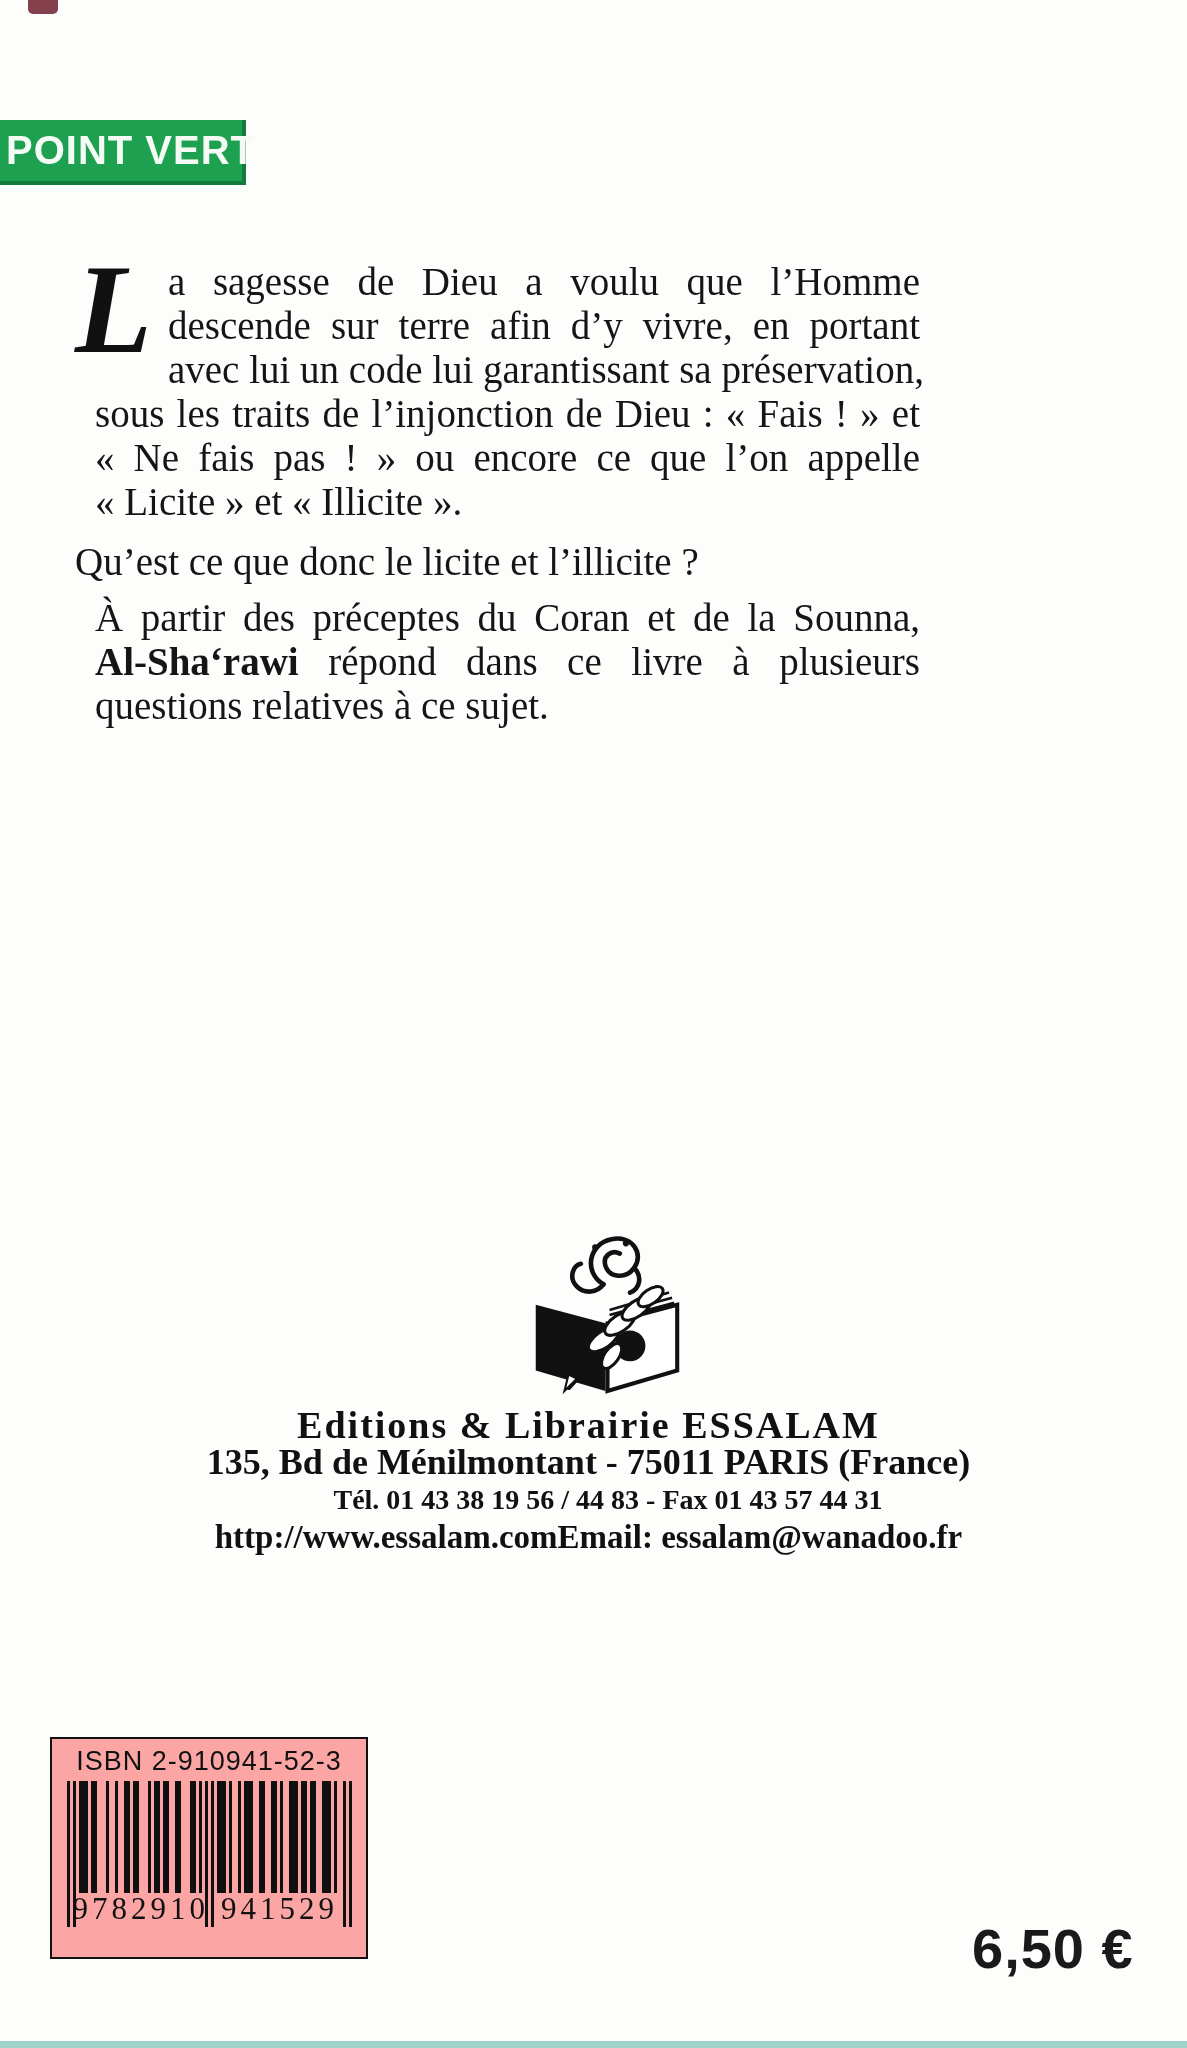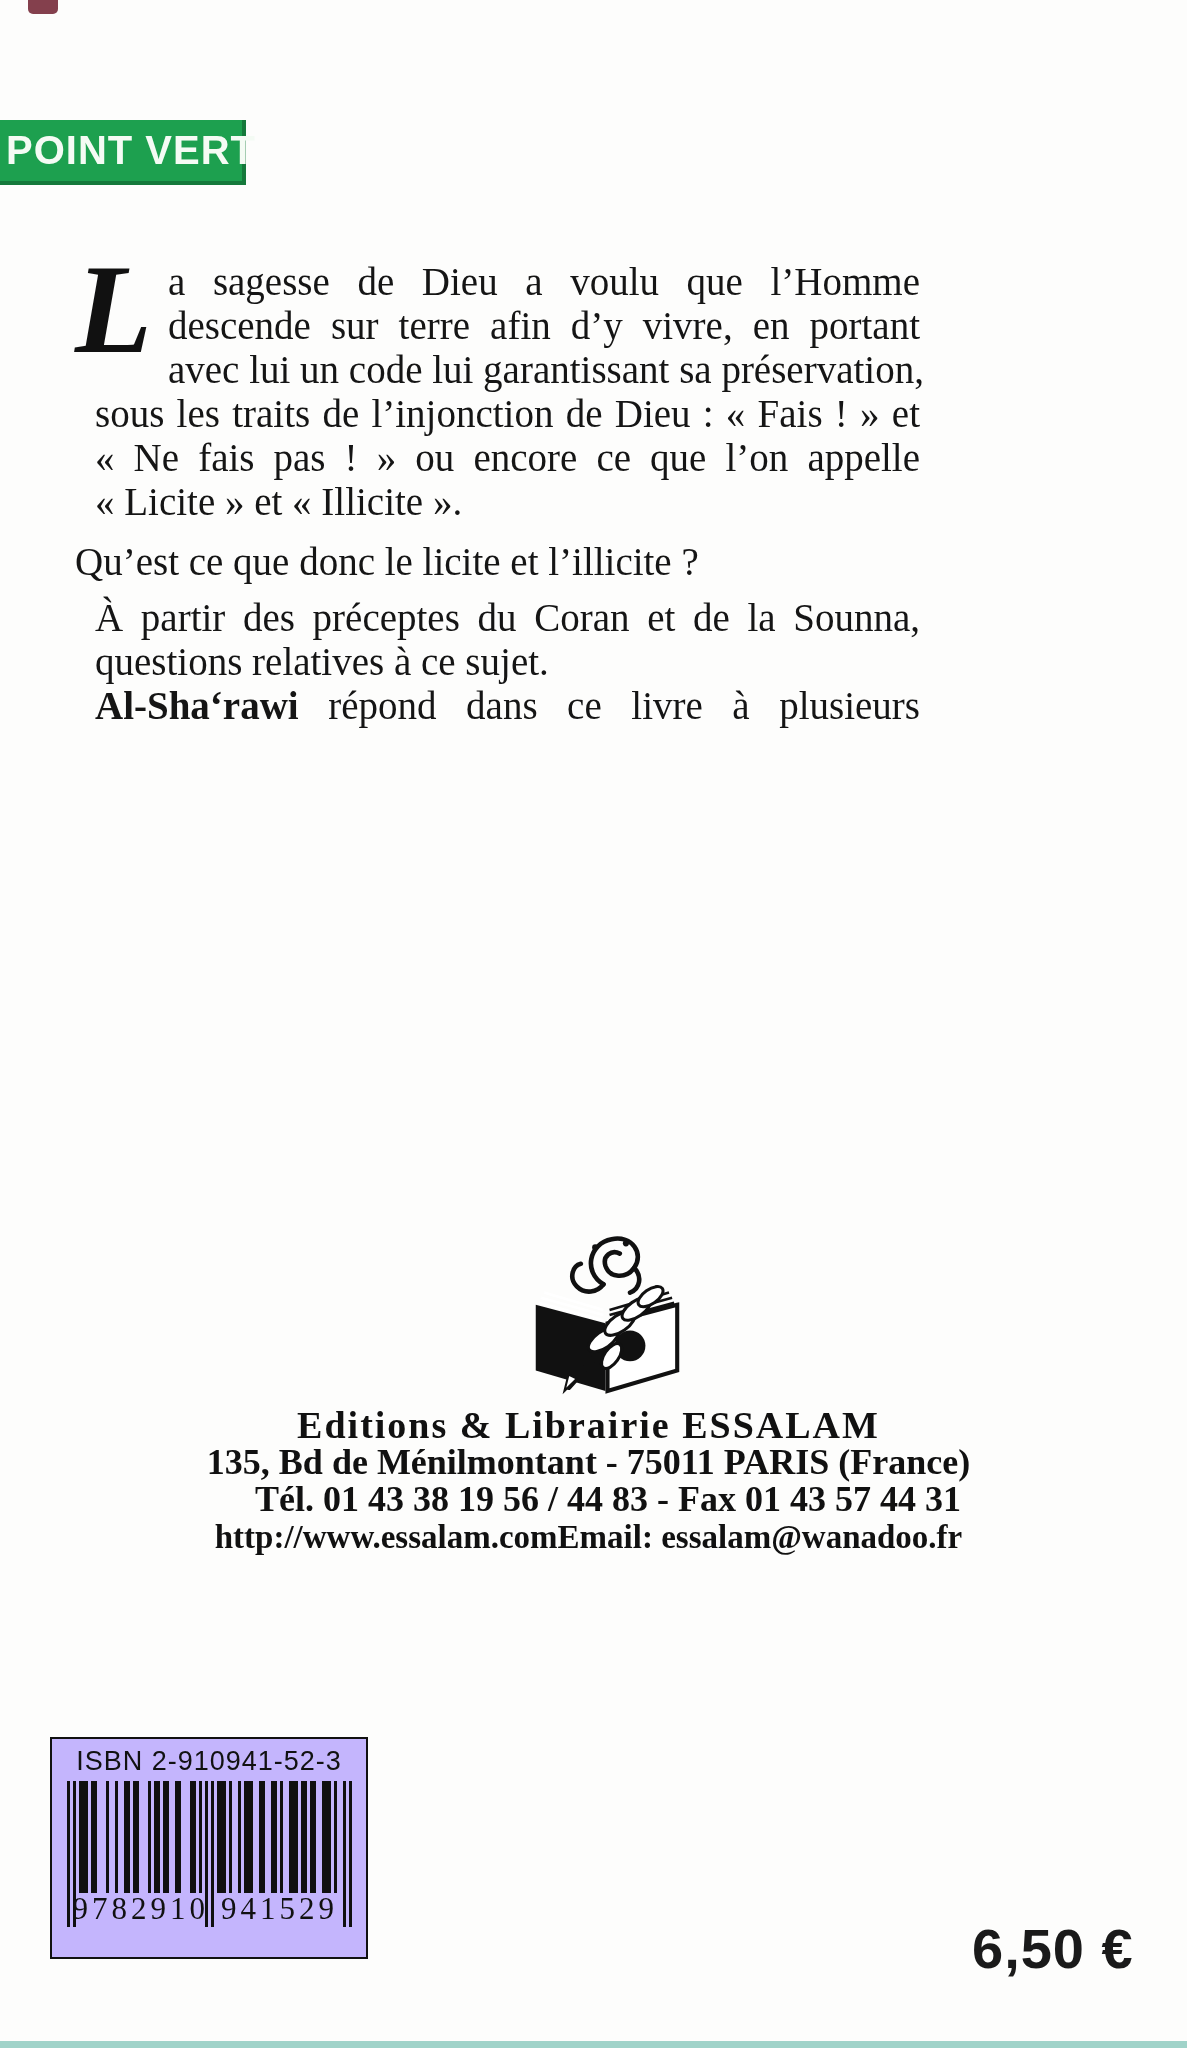--- a/index.html
+++ b/index.html
@@ -46,27 +46,27 @@
   .author{font-weight:bold;}
   
   .logo{position:absolute;left:505px;top:1222px;width:205px;height:180px;}
   
   .publisher{
     position:absolute;left:0;top:1406px;width:1177px;
     text-align:center;font-weight:bold;color:#111;
   }
   .pub-name{font-size:38px;line-height:38px;letter-spacing:2px;}
   .pub-address{font-size:36px;line-height:37px;}
-  .pub-phone{font-size:36px;line-height:37px;padding-left:39px;}
+  .pub-phone{font-size:28px;line-height:37px;padding-left:39px;}
   .pub-web{display:flex;justify-content:center;
     font-size:33px;line-height:38px;}
   
   .barcode-box{
     position:absolute;left:50px;top:1737px;width:318px;height:222px;
-    border:2px solid #111;background:#c4b5fd;box-sizing:border-box;
+    border:2px solid #111;background:#fca5a5;box-sizing:border-box;
   }
   .isbn-line{
     font-family:"Liberation Sans", sans-serif;
     font-size:27px;line-height:30px;text-align:center;
     margin-top:7px;color:#111;letter-spacing:1px;
   }
   .bars-wrap{position:relative;width:285px;margin:5px auto 0;height:170px;}
   .module{display:inline-block;width:3px;height:112px;vertical-align:top;}
   .module.black{background:#101010;}
   .module.guard{height:146px;}
@@ -98,22 +98,22 @@
     <div class="jline">descende sur terre afin d’y vivre, en portant</div>
     <div class="jline">avec lui un code lui garantissant sa préservation,</div>
     <div class="jline">sous les traits de l’injonction de Dieu : « Fais ! » et</div>
     <div class="jline">« Ne fais pas ! » ou encore ce que l’on appelle</div>
     <div class="jline last">« Licite » et « Illicite ».</div>
 
     <div class="question">Qu’est ce que donc le licite et l’illicite ?</div>
 
     <div class="para3">
       <div class="jline">À partir des préceptes du Coran et de la Sounna,</div>
+      <div class="jline"><span class="author">Al-Sha‘rawi</span> <span>répond dans ce livre à plusieurs</span></div>
       <div class="jline last">questions relatives à ce sujet.</div>
-      <div class="jline"><span class="author">Al-Sha‘rawi</span> <span>répond dans ce livre à plusieurs</span></div>
     </div>
   </div>
 
   <svg class="logo" viewBox="0 0 200 170" xmlns="http://www.w3.org/2000/svg">
 
     <g fill="none" stroke="#111" stroke-width="4.5" stroke-linecap="round">
       <path d="M96 58 C76 46 82 18 104 14 C124 10 136 28 126 42 C118 53 102 52 98 40 C95 30 104 24 112 28"></path>
       <path d="M96 58 C90 66 78 68 70 60 C62 52 66 40 74 38"></path>
       <path d="M126 42 C134 50 132 62 122 66"></path>
     </g>

